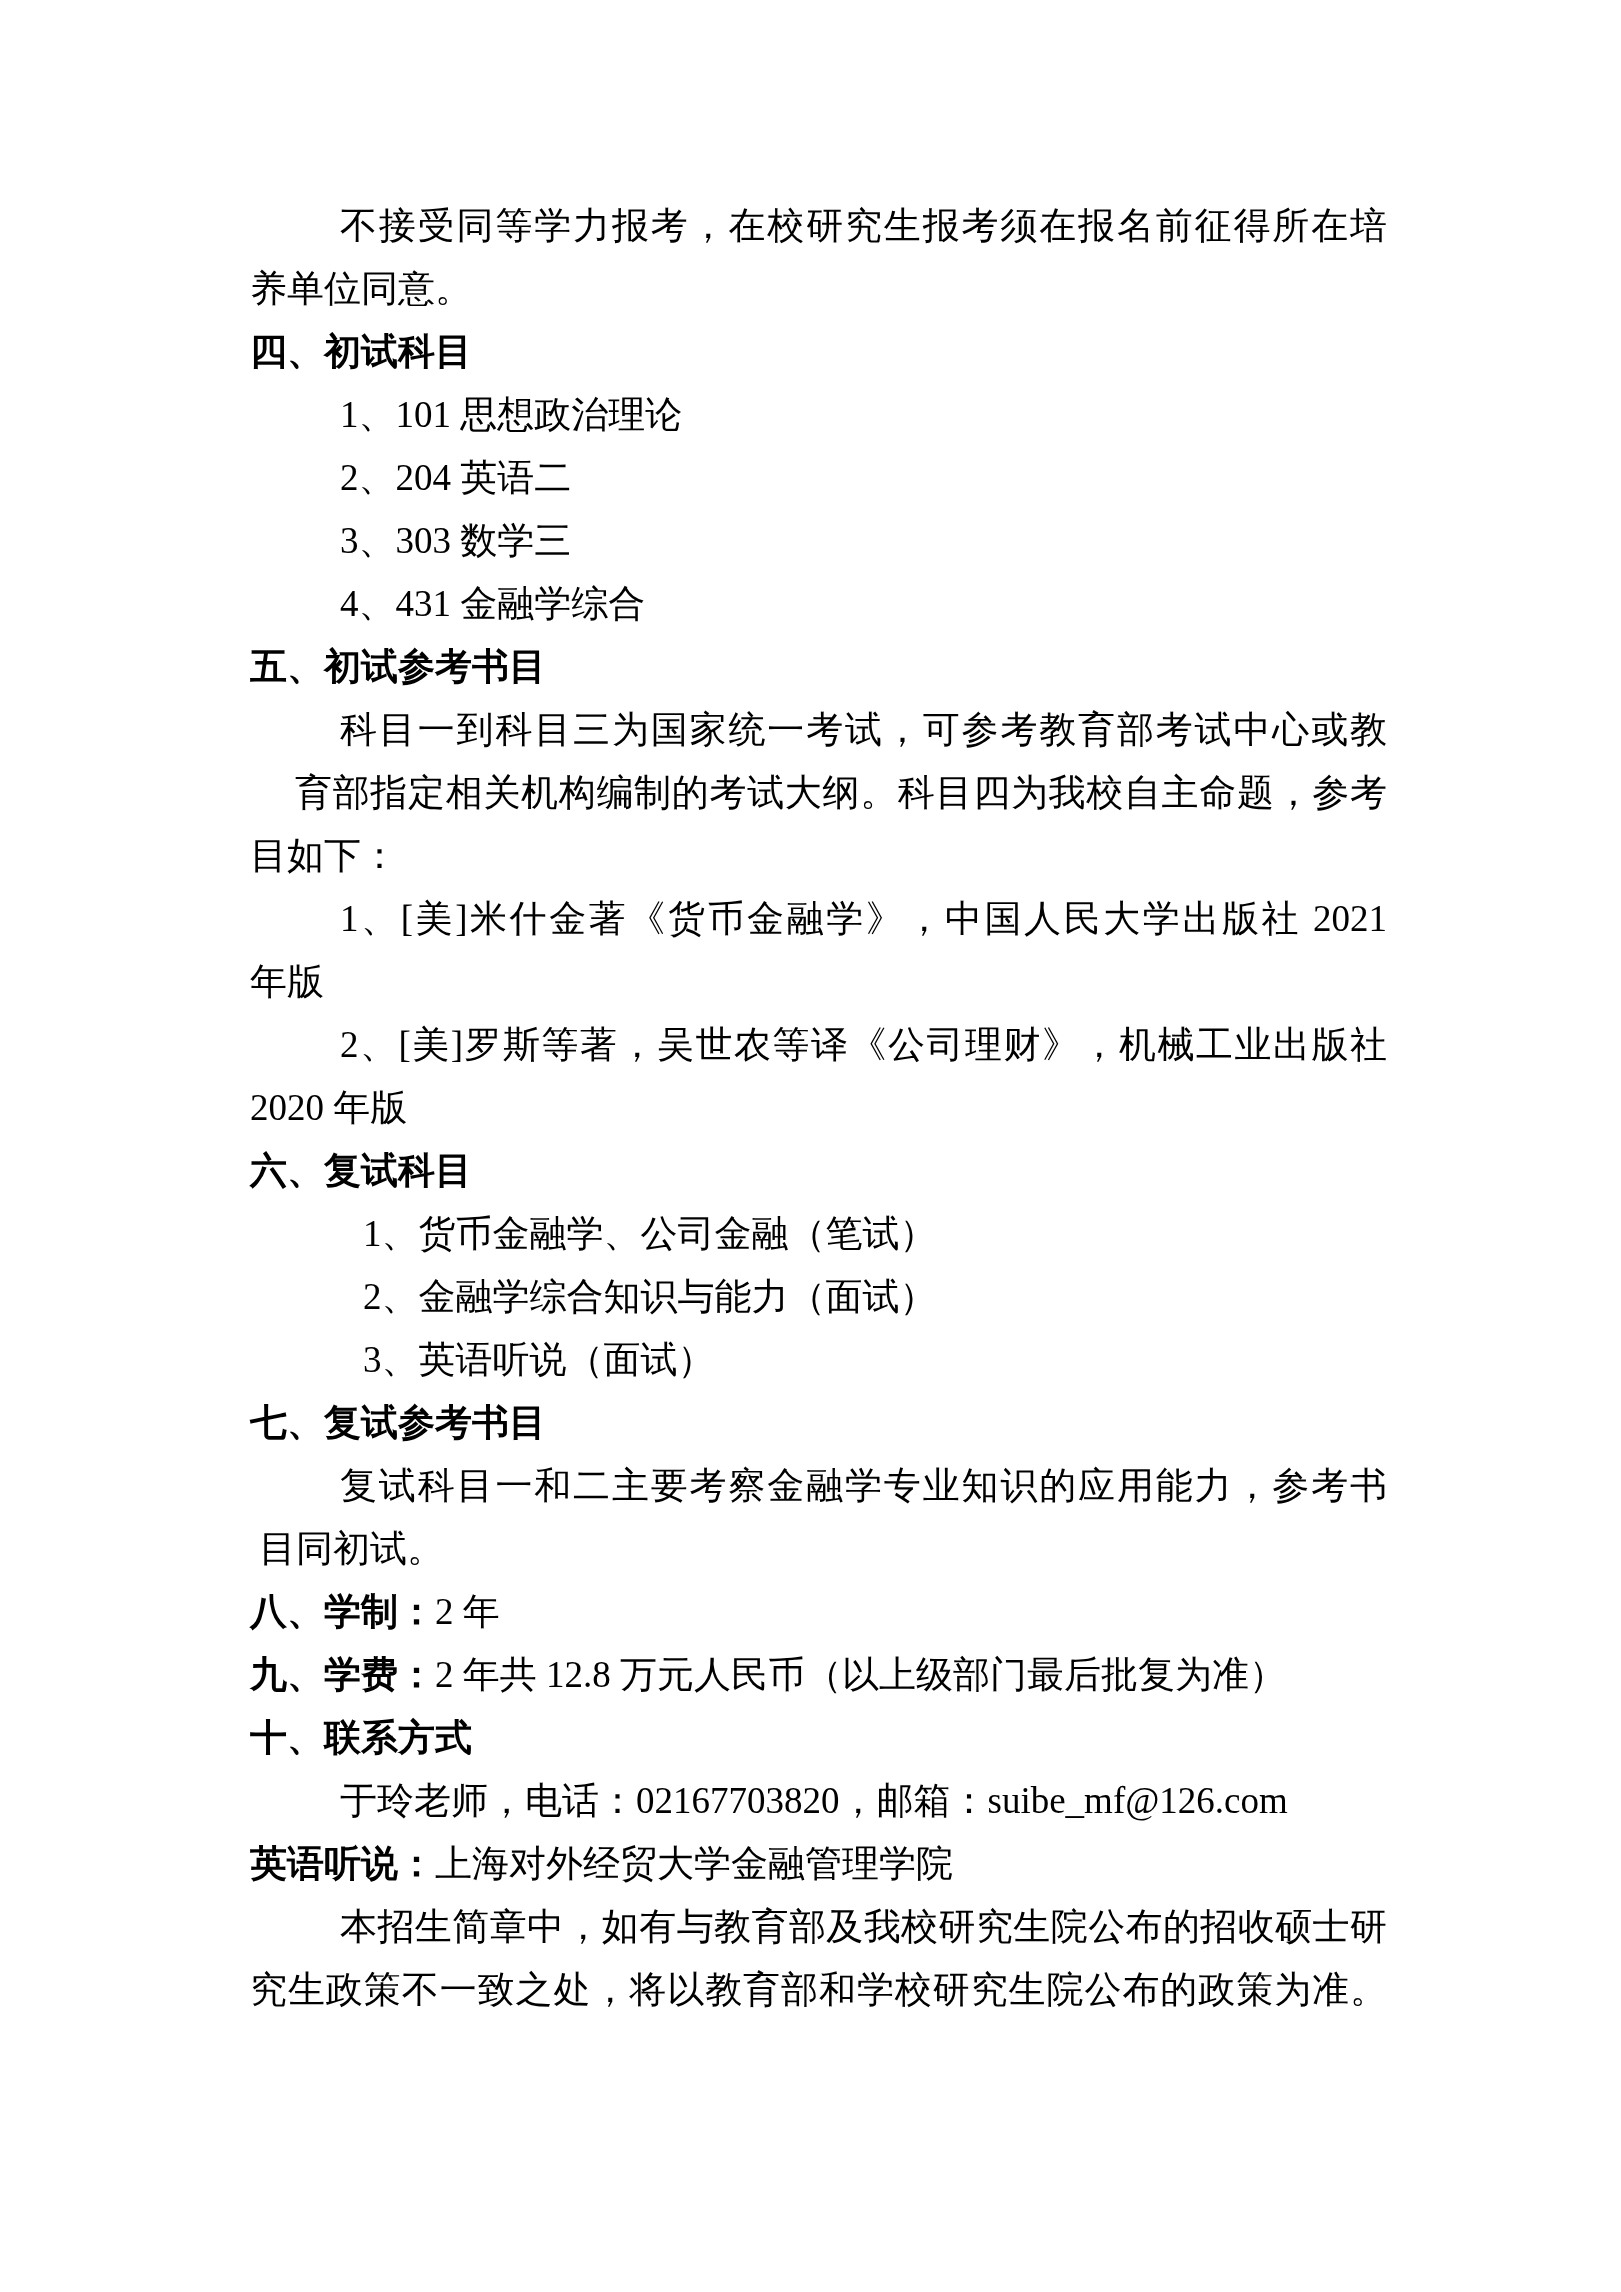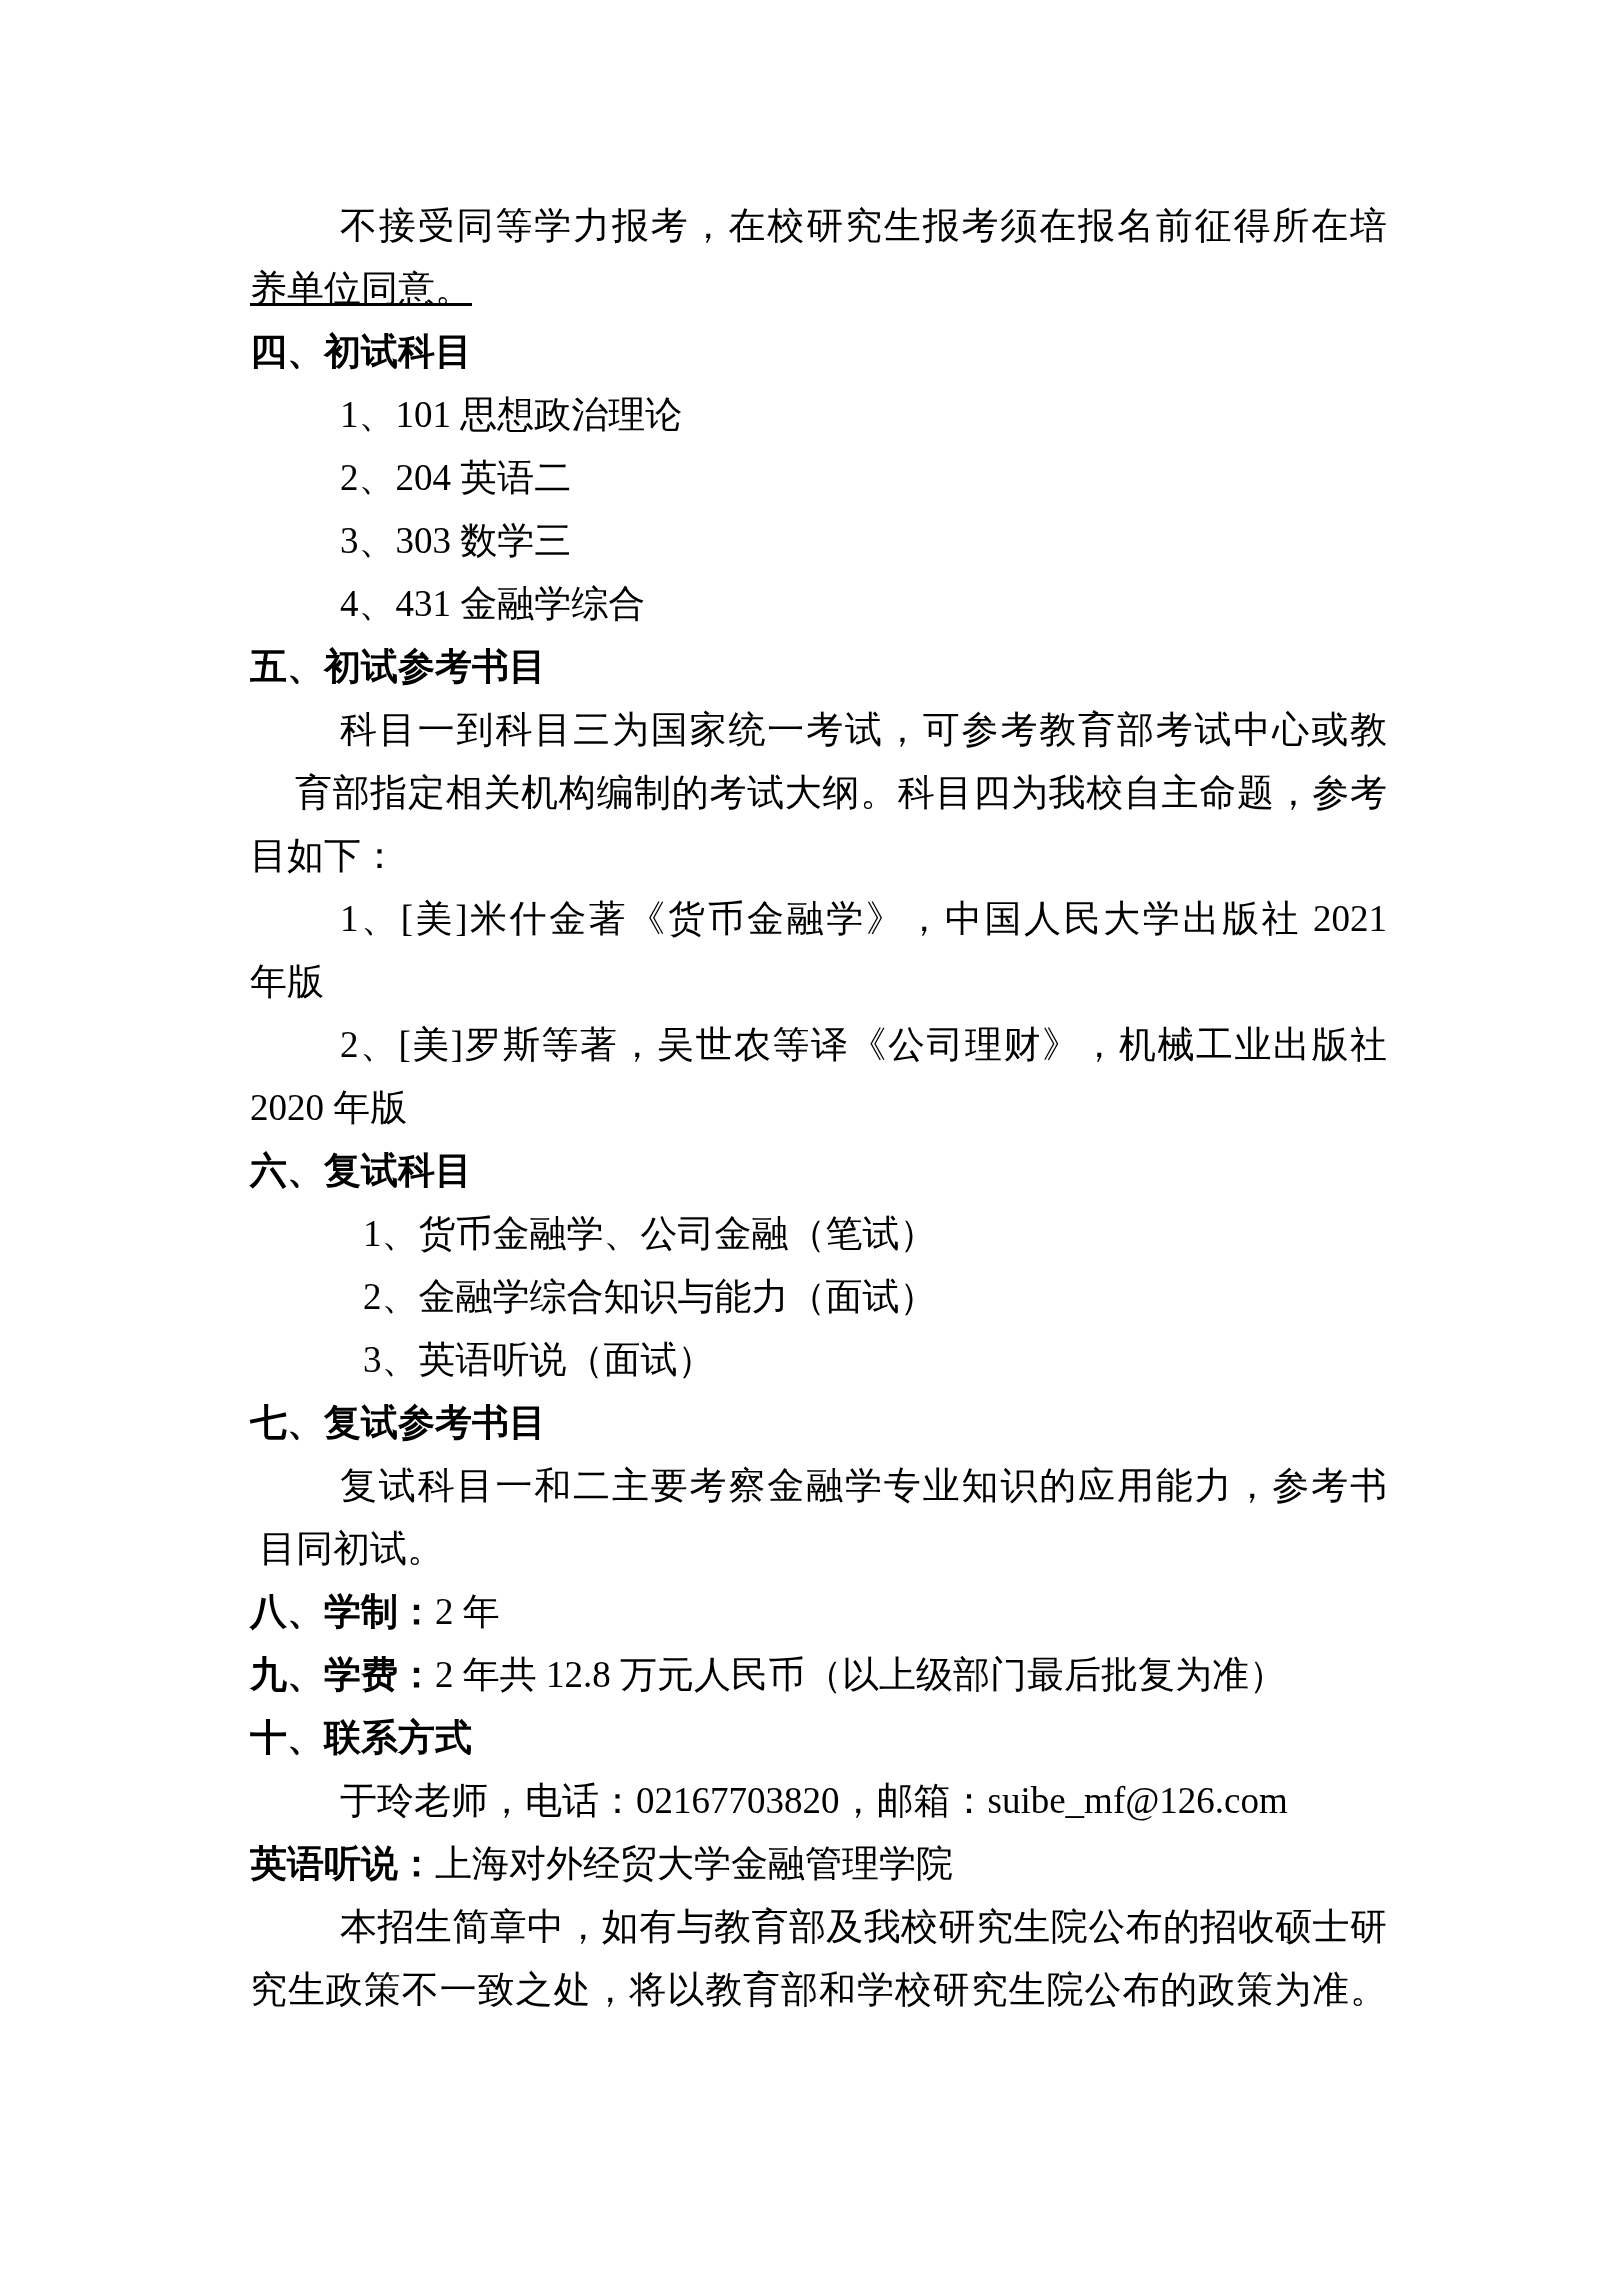--- a/index.html
+++ b/index.html
@@ -39,21 +39,21 @@
     font-weight: 700;
     margin-top: 17px;
   }
 </style>
 </head>
 <body>
 
 <div class="page">
   <div class="textblock" id="textblock">
       <div class="line just" style="padding-left: 90px;"><span>不接受同等学力报考，在校研究生报考须在报名前征得所在培</span></div>
-      <div class="line" style="padding-left: 0px; text-decoration: underline;"><span>养单位同意。</span></div>
+      <div class="line" style="padding-left: 0px;"><span>养单位同意。</span></div>
       <div class="line" style="padding-left: 0px;"><span class="seg-b">四、初试科目</span></div>
       <div class="line" style="padding-left: 90px;"><span>1、101 思想政治理论</span></div>
       <div class="line" style="padding-left: 90px;"><span>2、204 英语二</span></div>
       <div class="line" style="padding-left: 90px;"><span>3、303 数学三</span></div>
       <div class="line" style="padding-left: 90px;"><span>4、431 金融学综合</span></div>
       <div class="line" style="padding-left: 0px;"><span class="seg-b">五、初试参考书目</span></div>
       <div class="line just" style="padding-left: 90px;"><span>科目一到科目三为国家统一考试，可参考教育部考试中心或教</span></div>
       <div class="line just" style="padding-left: 0px; margin-left: 45px;"><span>育部指定相关机构编制的考试大纲。科目四为我校自主命题，参考书</span></div>
       <div class="line" style="padding-left: 0px;"><span>目如下：</span></div>
       <div class="line just" style="padding-left: 90px;"><span>1、[美]米什金著《货币金融学》，中国人民大学出版社 2021</span></div>

